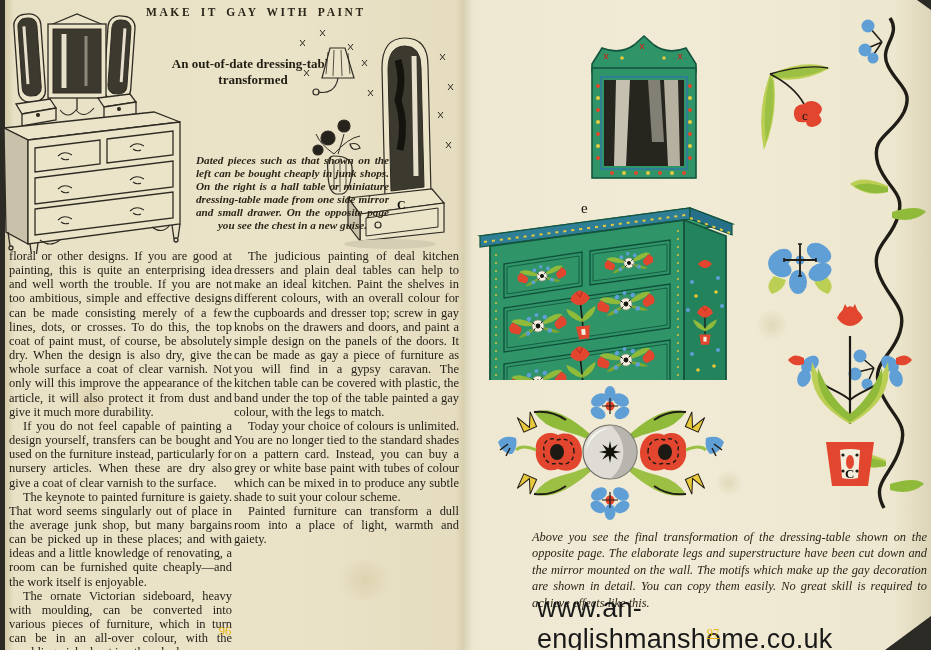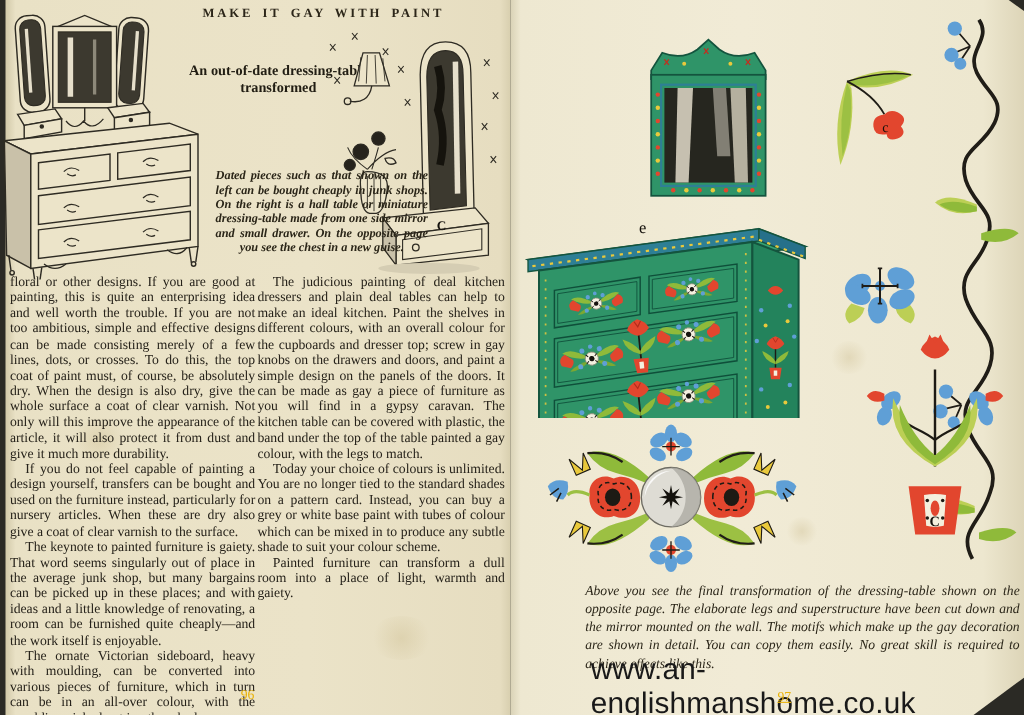--- a/index.html
+++ b/index.html
@@ -7,21 +7,21 @@
         font-family:"Liberation Serif",serif;color:#262217;}
   .page{position:absolute;top:0;height:650px;}
   .page-left{left:5px;width:459px;
     background:linear-gradient(90deg,#d2c9a9 0,#e9e1c5 2%,#ebe3c8 60%,#e6ddc0 98%,#d8cfaf 100%);}
   .page-right{left:464px;width:467px;
     background:linear-gradient(90deg,#d9d2b6 0,#eee8d1 2%,#f1ebd6 45%,#ede7cf 92%,#ddd5b8 100%);}
   .corner-br{position:absolute;right:0;bottom:0;width:0;height:0;
     border-left:46px solid transparent;border-bottom:34px solid #2b2a25;}
   .corner-tr{position:absolute;right:0;top:0;width:0;height:0;
     border-left:14px solid transparent;border-top:10px solid #2b2a25;}
-  .hdr{position:absolute;font-weight:bold;font-size:11.5px;letter-spacing:2.6px;word-spacing:3px;color:#2c2619;margin-left:38px;}
+  .hdr{position:absolute;font-weight:bold;font-size:11.5px;letter-spacing:2.6px;word-spacing:3px;color:#2c2619;}
   .pgnum{position:absolute;font-size:12.5px;color:#eab308;width:50px;text-align:center;}
   .callout{position:absolute;left:168px;top:56px;width:170px;text-align:center;
     font-weight:bold;font-size:13px;line-height:15.5px;color:#211d13;}
   .cap-left{position:absolute;left:196px;top:154px;width:193px;
     font-style:italic;font-weight:bold;font-size:11.2px;line-height:12.9px;
     text-align:justify;text-align-last:center;color:#2a2518;}
   .bodycol{position:absolute;top:249px;font-size:12.45px;line-height:14.15px;
     text-align:justify;color:#26221a;}
   .col1{left:9px;width:223px;}
   .col2{left:234px;width:225px;}

